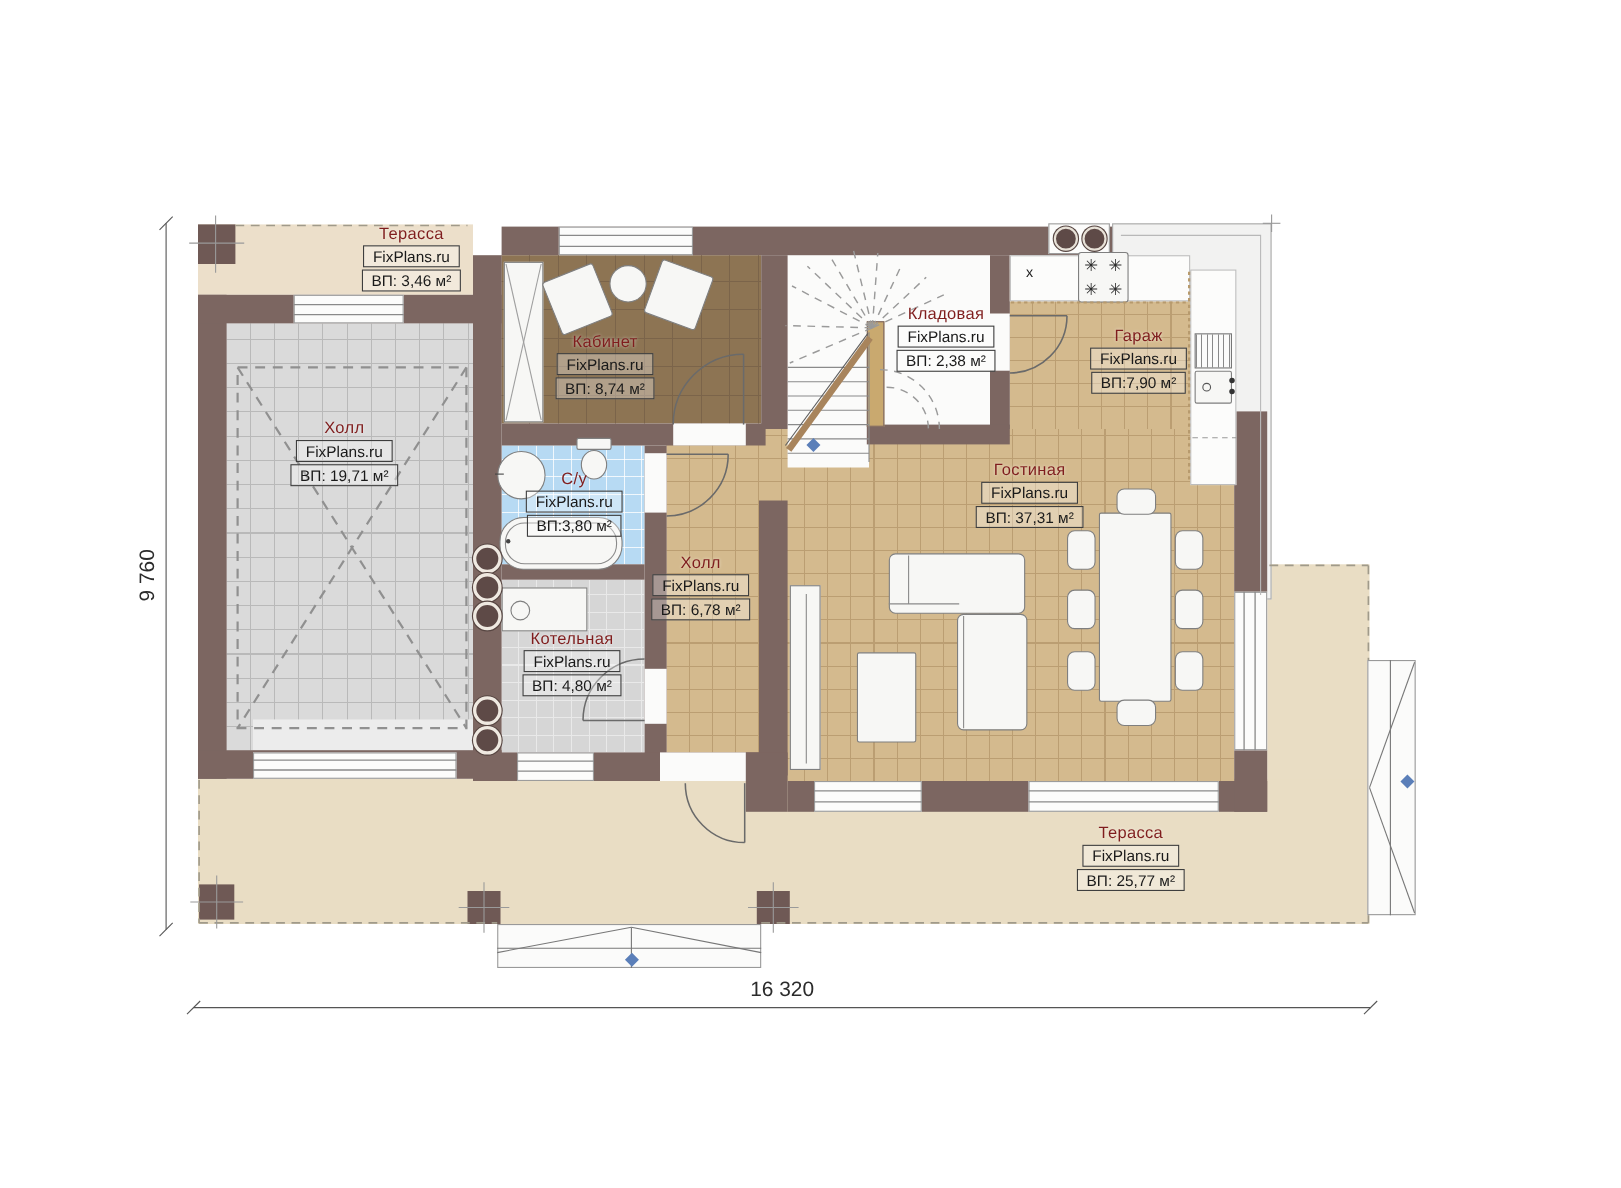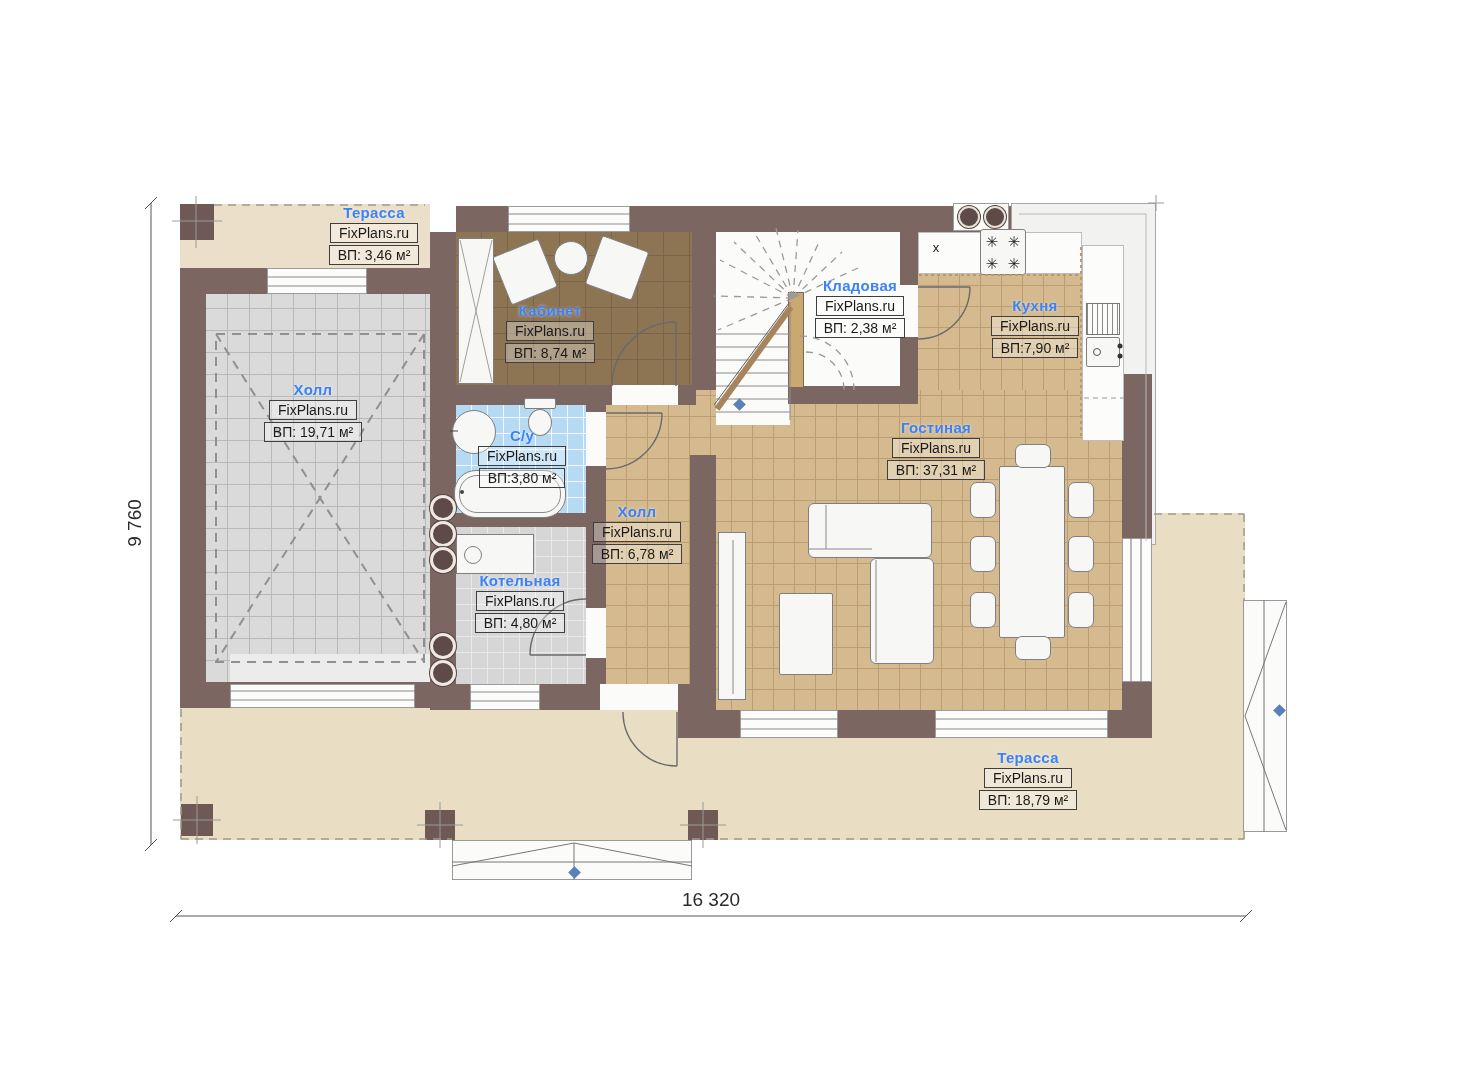--- a/index.html
+++ b/index.html
@@ -13,21 +13,21 @@
   .window{position:absolute;background:#fcfcfb;border:1px solid #9c9c9c;box-sizing:border-box;z-index:19}
   .doorgap{position:absolute;background:#fbfbfa;z-index:19}
   .furn{position:absolute;background:#f7f7f5;border:1px solid #7f7f7f;border-radius:3px;box-sizing:border-box;z-index:20}
   .chair{border-radius:7px}
   .floor-garage{background-color:#dadada;background-image:repeating-linear-gradient(0deg,transparent 0 21px,#b9b9b9 21px 22px),repeating-linear-gradient(90deg,transparent 0 21px,#b9b9b9 21px 22px)}
   .floor-tan{background-color:#d4ba8e;background-image:repeating-linear-gradient(0deg,transparent 0 20px,#bb9e72 20px 21px),repeating-linear-gradient(90deg,transparent 0 20px,#bb9e72 20px 21px)}
   .floor-office{background-color:#8d7453;background-image:repeating-linear-gradient(0deg,transparent 0 25px,#7b644a 25px 26px),repeating-linear-gradient(90deg,transparent 0 25px,#7b644a 25px 26px)}
   .floor-bath{background-color:#b7daf3;background-image:repeating-linear-gradient(0deg,transparent 0 15px,rgba(255,255,255,.8) 15px 16px),repeating-linear-gradient(90deg,transparent 0 15px,rgba(255,255,255,.8) 15px 16px)}
   .floor-boiler{background-color:#d6d6d6;background-image:repeating-linear-gradient(0deg,transparent 0 15px,#e9e9e9 15px 16px),repeating-linear-gradient(90deg,transparent 0 15px,#e9e9e9 15px 16px)}
   .room-label{position:absolute;width:190px;margin-left:-95px;display:flex;flex-direction:column;align-items:center;gap:2px;z-index:40}
-  .room-name{font-weight:bold;font-size:15px;color:#3b82f6;text-shadow:0 0 3px rgba(255,255,255,.65);letter-spacing:.3px}
+  .room-name{font-weight:normal;font-size:15px;color:#7f1d1d;text-shadow:0 0 3px rgba(255,255,255,.65);letter-spacing:.3px}
   .label-box{border:1px solid #3e3e3e;padding:1px 8px;font-size:14px;color:#1a1a1a;background:rgba(255,255,255,.32);white-space:nowrap}
   .dim{position:absolute;font-size:19px;color:#2b2b2b;z-index:40;text-align:center}
   .diamond{position:absolute;width:9px;height:9px;background:#5b7fb9;transform:rotate(45deg);z-index:35}
   .eqc{position:absolute;width:26px;height:26px;border-radius:50%;background:#5e4a47;border:3px solid #efe9e1;box-shadow:0 0 0 1px #564541;box-sizing:border-box;z-index:21}
   .wallcircle{position:absolute;width:22px;height:22px;border-radius:50%;background:#5e4a47;border:2px solid #e8e2d8;box-shadow:0 0 0 1px #564541;box-sizing:border-box;z-index:20}
   .stove{display:grid;grid-template-columns:1fr 1fr;place-items:center}
   .burner{font-size:15px;color:#2a2a2a;line-height:1}
   .hatch{position:absolute;background:repeating-linear-gradient(90deg,#8a8a8a 0 1px,transparent 1px 5px);border:1px solid #777;box-sizing:border-box;z-index:21}
   .kmark{position:absolute;font-size:13px;color:#222;z-index:40;text-align:center}
   svg.overlay{position:absolute;left:0;top:0;z-index:30;pointer-events:none}
@@ -312,31 +312,31 @@
     <div class="room-name">Холл</div>
     <div class="label-box">FixPlans.ru</div>
     <div class="label-box">ВП: 6,78 м²</div>
   </div>
   <div class="room-label" style="left:860px;top:277px">
     <div class="room-name">Кладовая</div>
     <div class="label-box">FixPlans.ru</div>
     <div class="label-box">ВП: 2,38 м²</div>
   </div>
   <div class="room-label" style="left:1035px;top:297px">
-    <div class="room-name">Кухня</div>
+    <div class="room-name">Гараж</div>
     <div class="label-box">FixPlans.ru</div>
     <div class="label-box">ВП:7,90 м²</div>
   </div>
   <div class="room-label" style="left:936px;top:419px">
     <div class="room-name">Гостиная</div>
     <div class="label-box">FixPlans.ru</div>
     <div class="label-box">ВП: 37,31 м²</div>
   </div>
   <div class="room-label" style="left:1028px;top:749px">
     <div class="room-name">Терасса</div>
     <div class="label-box">FixPlans.ru</div>
-    <div class="label-box">ВП: 18,79 м²</div>
+    <div class="label-box">ВП: 25,77 м²</div>
   </div>
 
   <div class="dim" style="left:75px;top:512px;width:120px;transform:rotate(-90deg)">9 760</div>
   <div class="dim" style="left:651px;top:889px;width:120px">16 320</div>
 
 </div>
 
 </body></html>

